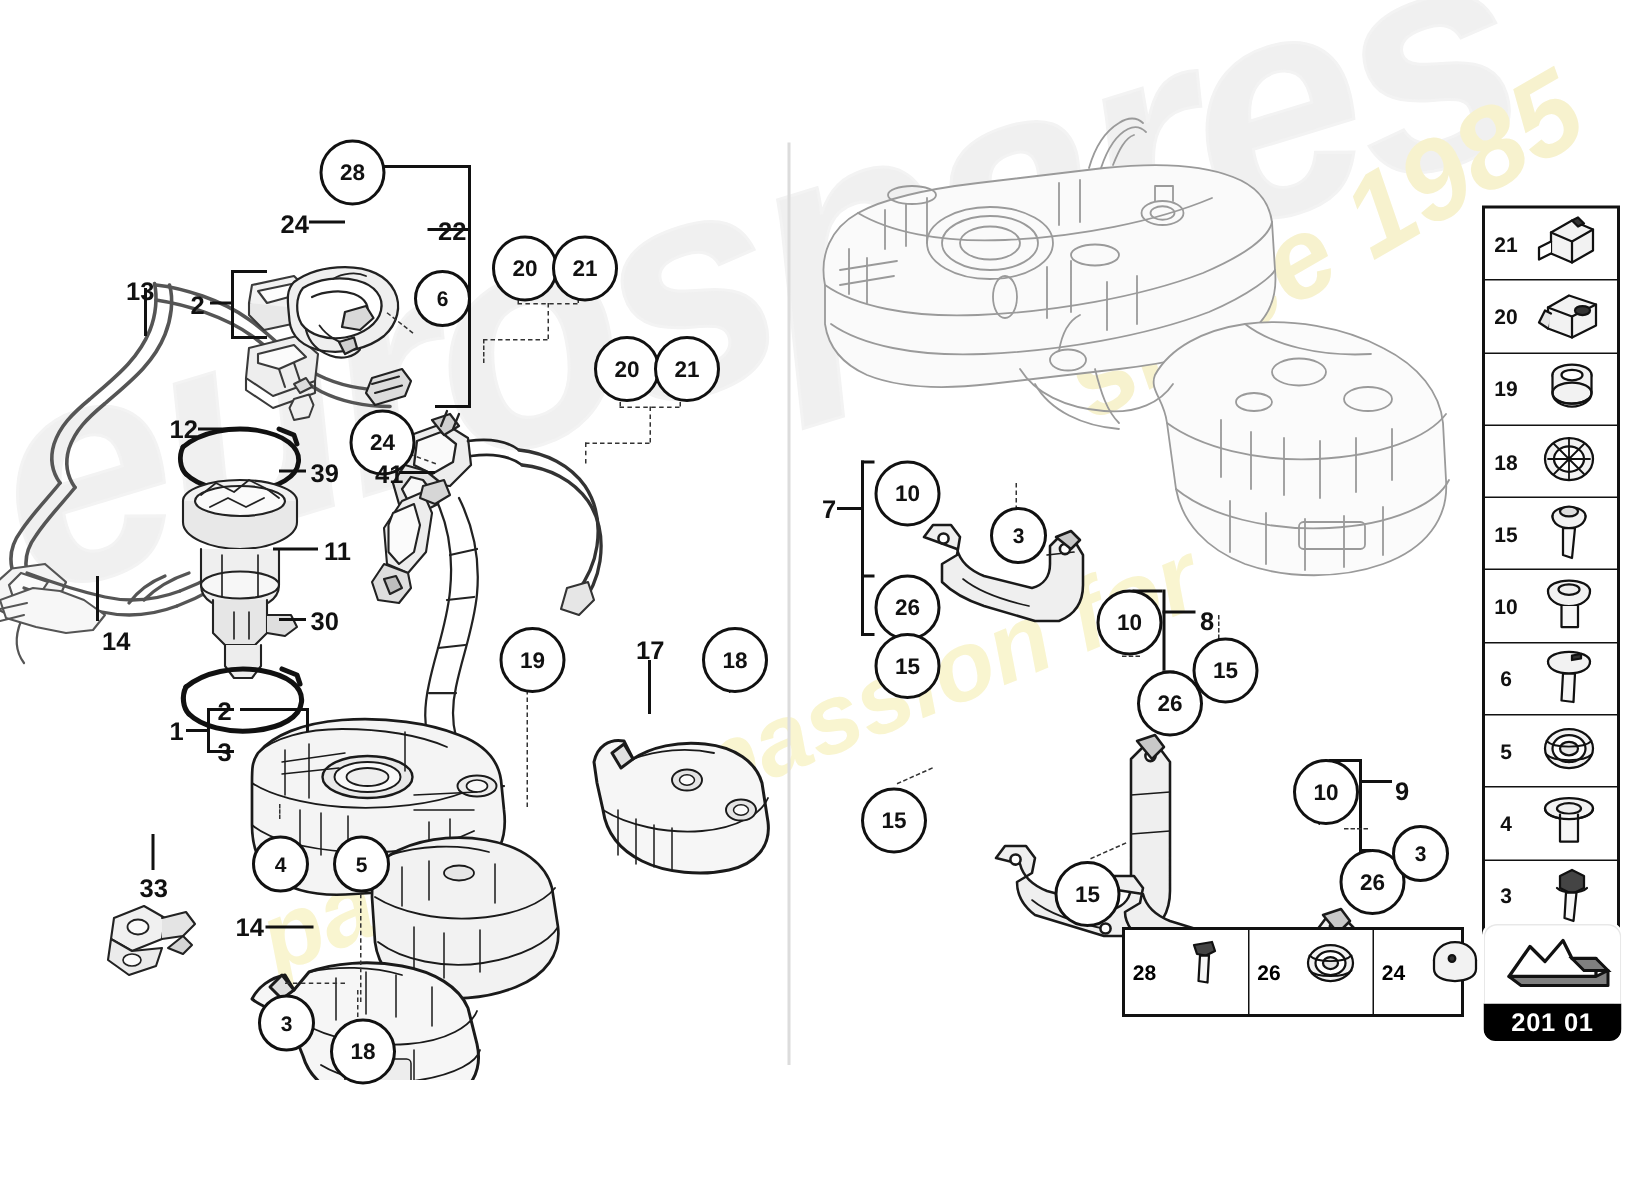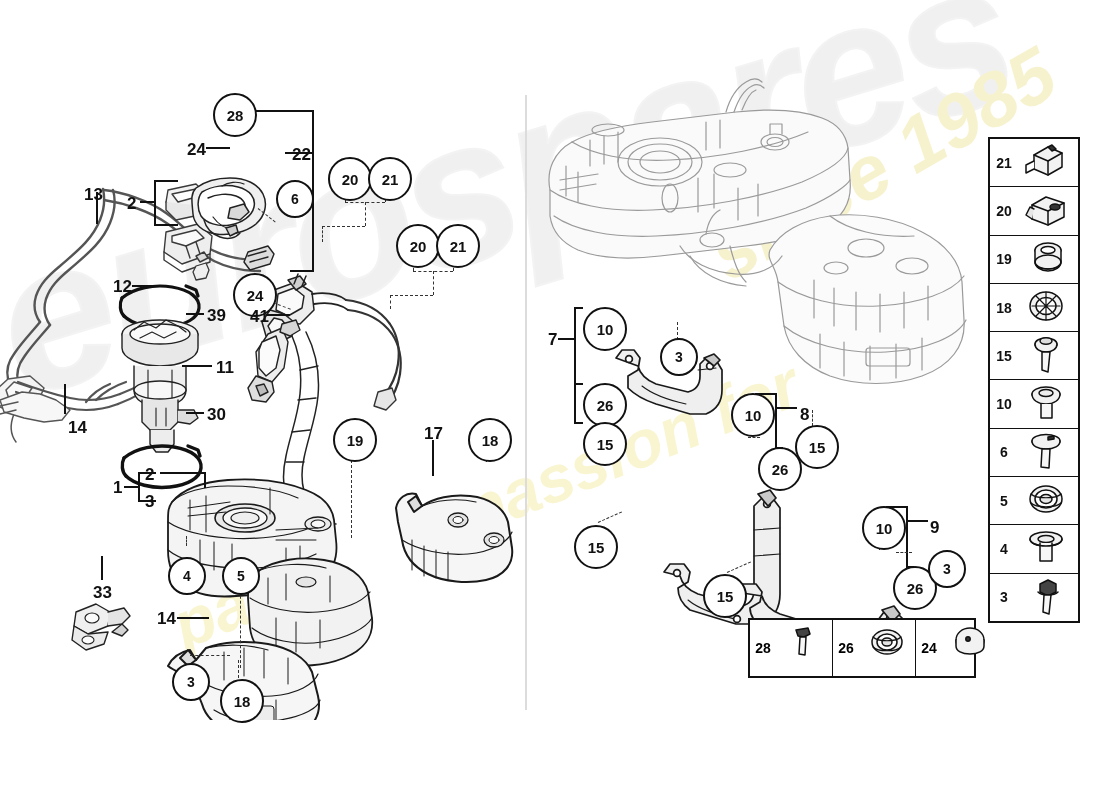--- a/index.html
+++ b/index.html
@@ -710,14 +710,24 @@
             <g fill="#f2f2f2" stroke="#111" stroke-width="1.5" stroke-linejoin="round" stroke-linecap="round">
               <ellipse cx="28" cy="20" rx="14" ry="12"></ellipse>
               <path d="M14,20 L14,26 C14,31 20,34 28,34 C36,34 42,31 42,26 L42,20"></path>
               <circle cx="26" cy="19" r="2.2" fill="#333"></circle>
             </g>
           </svg>
         </div>
       </div>
     </div>
 
+  <div id="logobadge">
+    <div class="top">
+      <svg width="92" height="52" viewBox="0 0 92 52">
+        <path d="M16,34 L30,14 L40,24 L52,10 L58,22 L74,22 L74,34 Z" fill="#ffffff" stroke="#111" stroke-width="2.2" stroke-linejoin="round"></path>
+        <path d="M58,22 L74,22 L82,30 L66,30 Z" fill="#808080" stroke="#111" stroke-width="2"></path>
+        <path d="M16,34 L74,34 L82,30 L82,40 L24,40 Z" fill="#808080" stroke="#111" stroke-width="2" stroke-linejoin="round"></path>
+      </svg>
+    </div>
+    <div class="bot">201 01</div>
+  </div>
 
 </div>
 
 </body></html>

